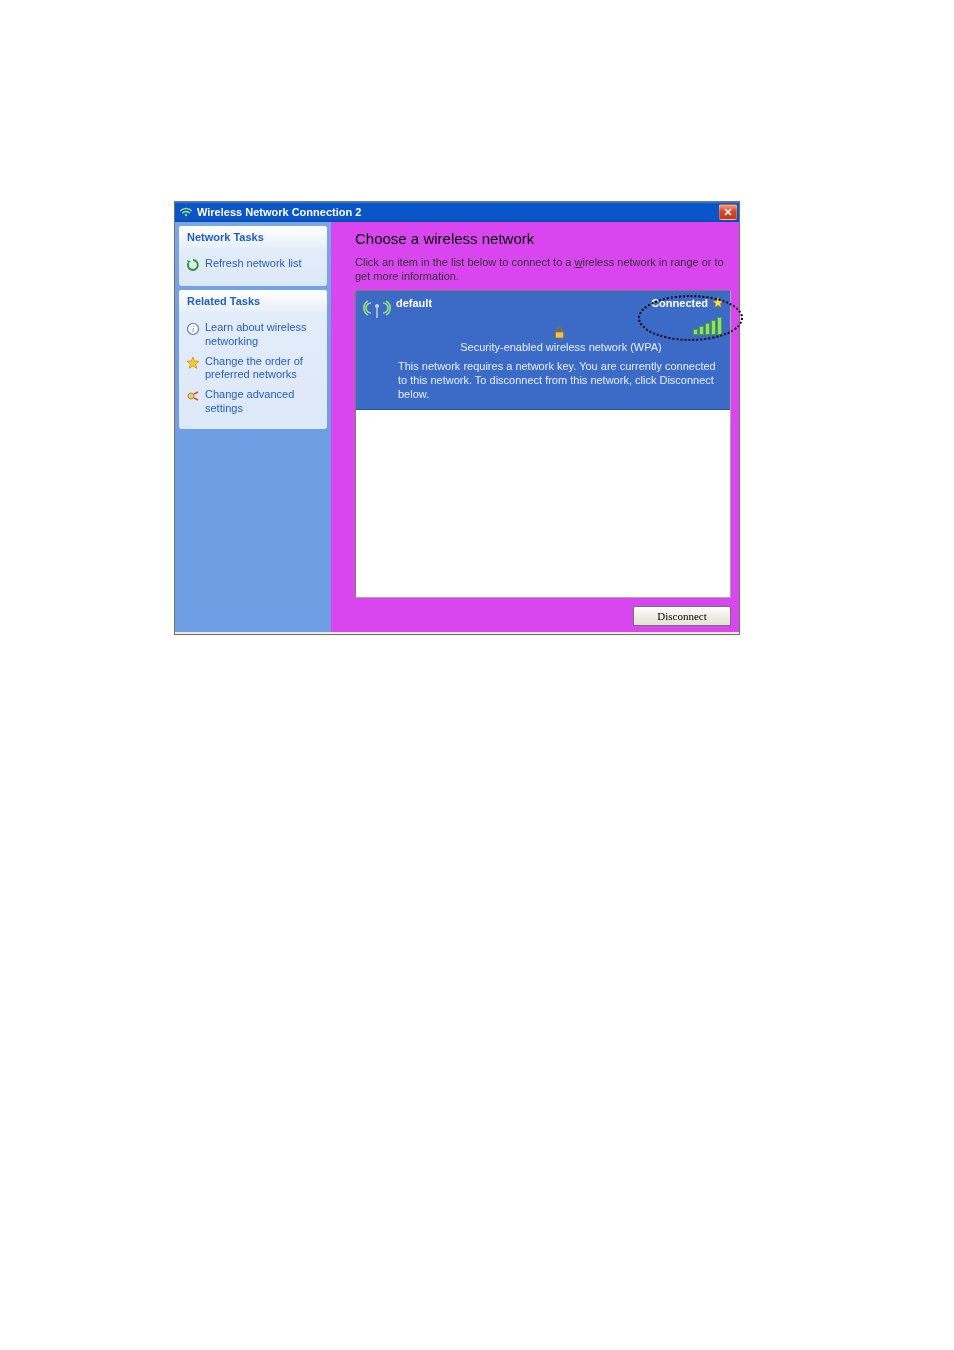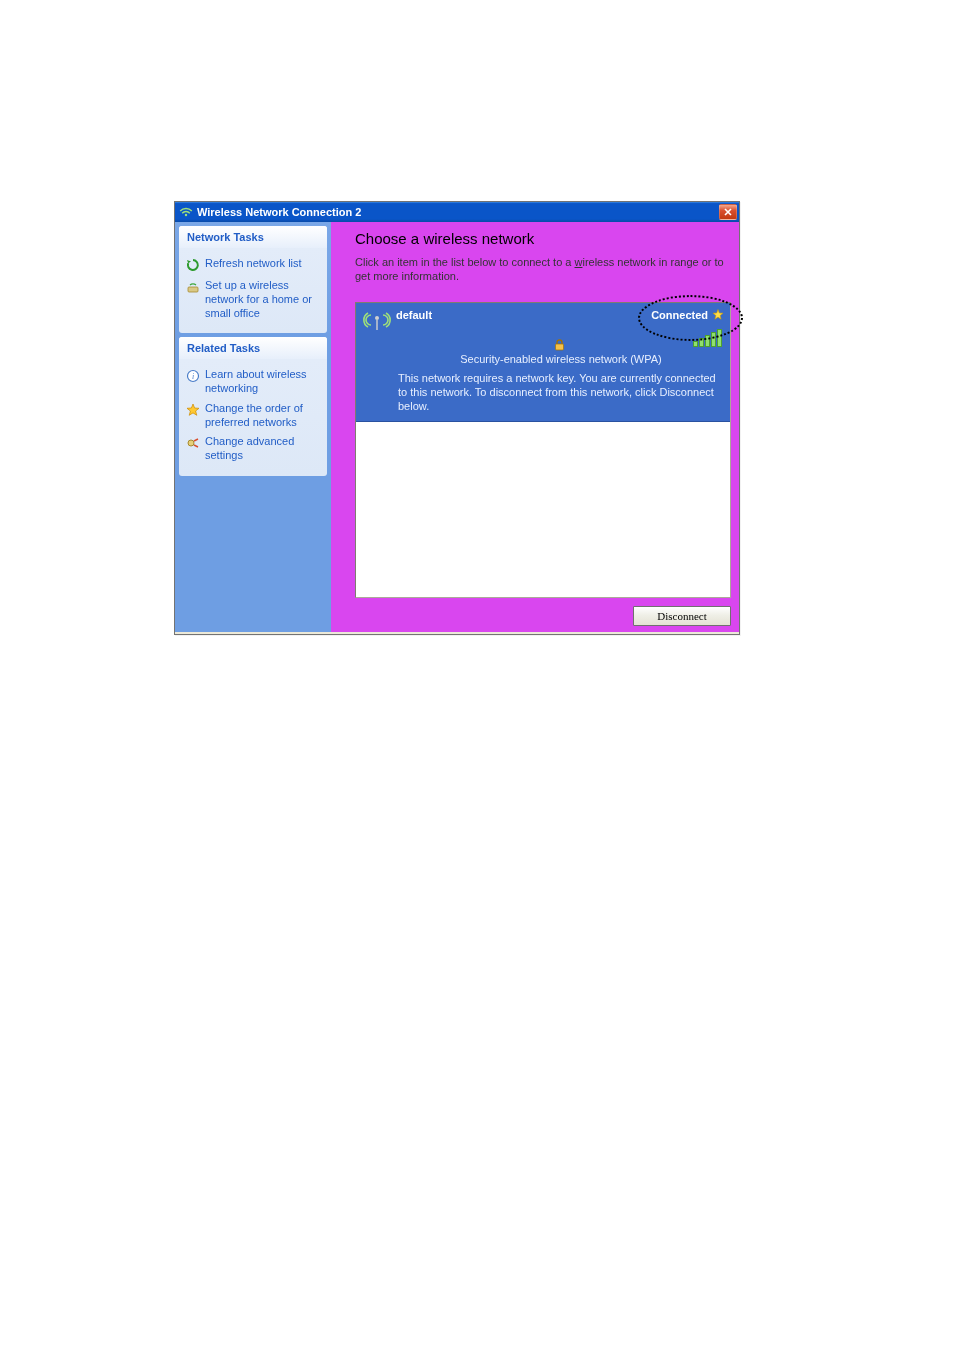--- a/index.html
+++ b/index.html
@@ -119,21 +119,21 @@
     margin-bottom: 4px;
     line-height:1.3;
   }
   .main .instr .uline { text-decoration: underline; }
   .net-list {
     flex:1;
     border:1px solid #aca899;
     border-top-color:#7f7c70;
     border-left-color:#7f7c70;
     background:#fff;
-    margin-top:14px;
+    margin-top:2px;
     overflow:hidden;
   }
   .net-item {
     background: linear-gradient(to right,#3b6bc7,#3b6bc7);
     background-color:#3b6bc7;
     color:#fff;
     padding: 6px 6px 8px 6px;
     border-bottom:1px solid #2a52a0;
     position:relative;
   }
@@ -257,29 +257,20 @@
         <div class="side-header">Network Tasks</div>
         <div class="side-items">
           <div class="task-item">
             <span class="icn">
               <svg width="14" height="14" viewBox="0 0 14 14">
                   <path d="M7 2 A5 5 0 1 1 2.2 5.2" stroke="#2f9b2f" stroke-width="2" fill="none"></path>
                   <path d="M1 2 L2.2 5.2 L5 3.6 Z" fill="#2f9b2f"></path>
                 </svg>
             </span>
             <span class="lbl">Refresh network list</span>
-          </div>
-          <div class="task-item">
-            <span class="icn">
-              <svg width="14" height="14" viewBox="0 0 14 14">
-                <rect x="2" y="7" width="10" height="5" rx="1" fill="#d9c986" stroke="#a78a2e" stroke-width="0.8"></rect>
-                <path d="M4 5 A4 3 0 0 1 10 5" stroke="#3fa73f" stroke-width="1.3" fill="none"></path>
-              </svg>
-            </span>
-            <span class="lbl">Set up a wireless network for a home or small office</span>
           </div>
         </div>
       </div>
 
       <div class="side-panel">
         <div class="side-header">Related Tasks</div>
         <div class="side-items">
           <div class="task-item">
             <span class="icn">
               <svg width="14" height="14" viewBox="0 0 14 14">

